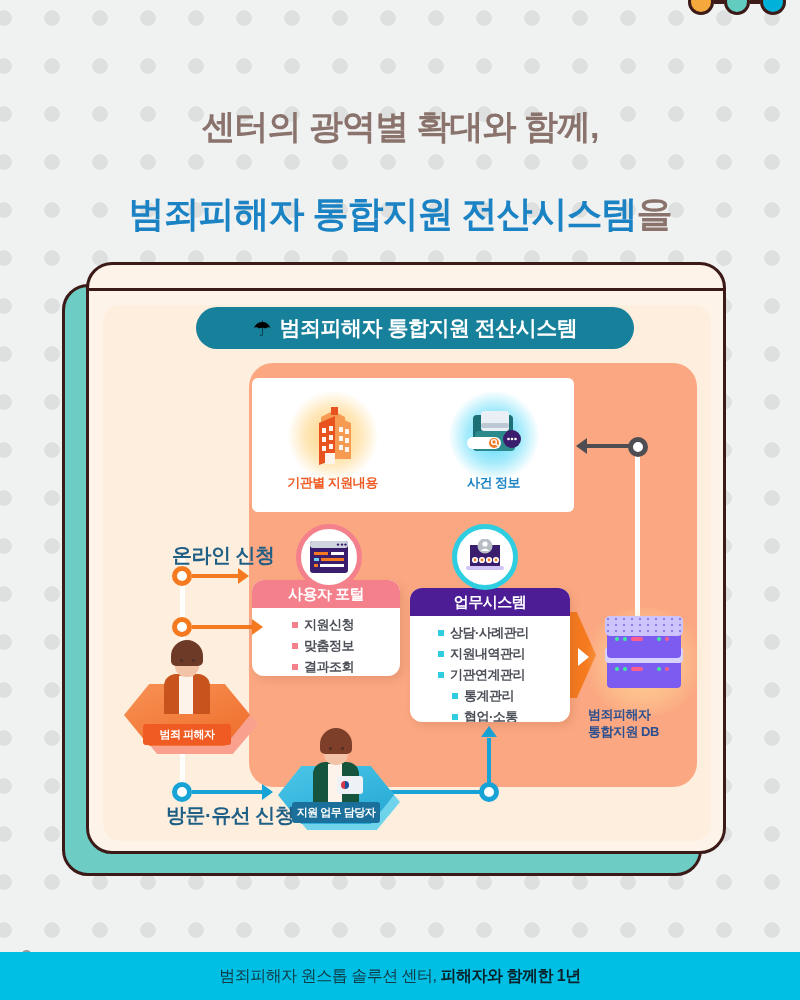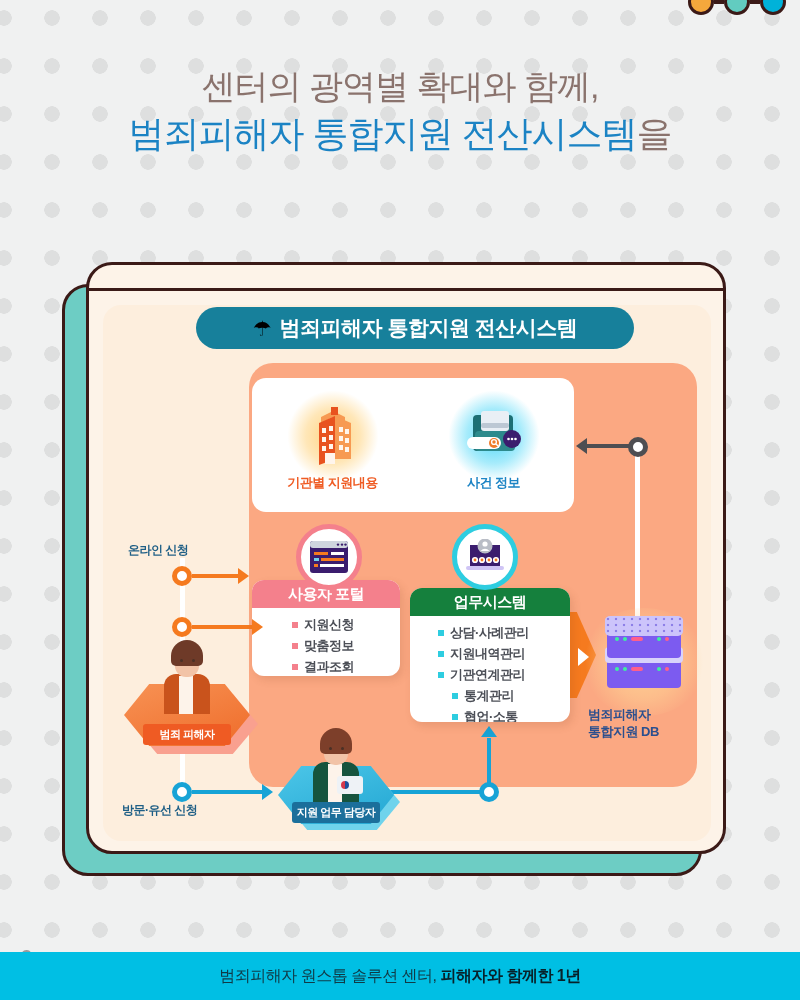--- a/index.html
+++ b/index.html
@@ -19,22 +19,22 @@
     background-size: 48px 48px;
     background-position: -6px 8px;
   }
 
   
   #title-block {
     position: absolute; left: 0; top: 62px; width: 800px;
     text-align: center; z-index: 5;
   }
   .title-line {
-    font-size: 34px; font-weight: normal; color: #8a736d;
-    letter-spacing: -1px; line-height: 48px; white-space: nowrap;
+    font-size: 34px; font-weight: bold; color: #8a736d;
+    letter-spacing: -1px; line-height: 48px; white-space: nowrap; margin-top: 40px;
   }
   .title-line.accent-line { font-size: 36px; }
   .accent { color: #1b83c4; }
 
   
   #window-shadow {
     position: absolute; left: 62px; top: 284px; width: 640px; height: 592px;
     background: #6dcdc4; border: 3px solid #3b1a17; border-radius: 26px;
     z-index: 6;
   }
@@ -76,21 +76,21 @@
     display: flex; align-items: center; justify-content: center; gap: 8px;
   }
   #banner .umbrella { font-size: 21px; line-height: 1; }
   #banner .banner-text {
     color: #ffffff; font-size: 21px; font-weight: bold; letter-spacing: -0.5px;
   }
 
   
   #info-card {
     position: absolute; left: 252px; top: 378px; width: 322px; height: 134px;
-    background: #ffffff; border-radius: 14px; z-index: 13;
+    background: #ffffff; border-radius: 6px; z-index: 13;
     display: flex; align-items: center; justify-content: space-around;
   }
   .info-item { text-align: center; width: 140px; }
   .info-icon-wrap {
     height: 76px; display: flex; align-items: center; justify-content: center;
     position: relative;
   }
   .glow-orange {
     position: absolute; width: 92px; height: 92px; border-radius: 50%;
     background: radial-gradient(circle, #ffd37e 0%, rgba(255,211,126,0.55) 42%, rgba(255,211,126,0) 70%);
@@ -129,21 +129,21 @@
     display: flex; align-items: center; gap: 6px;
   }
   .bullet { width: 6px; height: 6px; display: inline-block; flex: 0 0 6px; }
 
   #portal-card { left: 252px; top: 580px; width: 148px; height: 96px; }
   #portal-card .sys-head { background: #f4808c; }
   #portal-card .sys-list { padding-left: 40px; }
   #portal-card .bullet { background: #f4808c; }
 
   #biz-card { left: 410px; top: 588px; width: 160px; height: 134px; }
-  #biz-card .sys-head { background: #15803d; }
+  #biz-card .sys-head { background: #4c1d95; }
   #biz-card .sys-list { padding-left: 28px; }
   #biz-card .bullet { background: #2ecde0; }
   #biz-card .indent { padding-left: 14px; }
 
   
   #orange-arrow {
     position: absolute; left: 532px; top: 612px; width: 64px; height: 86px;
     background: #f57a1f; z-index: 12;
     clip-path: polygon(0 0, 70% 0, 100% 50%, 70% 100%, 0 100%);
   }
@@ -258,22 +258,22 @@
   }
   #arrow-db {
     position: absolute; left: 576px; top: 438px; z-index: 13;
     width: 0; height: 0;
     border-top: 8px solid transparent; border-bottom: 8px solid transparent;
     border-right: 11px solid #4e4e52;
   }
 
   
   .flow-label {
-    position: absolute; z-index: 20; font-size: 12px; font-weight: bold;
-    color: #1f5f86; letter-spacing: -0.5px; white-space: nowrap;
+    position: absolute; z-index: 20; font-size: 20px; font-weight: bold;
+    color: #1f5f86; letter-spacing: -0.5px; white-space: nowrap; margin-left: 44px;
   }
   #label-online { left: 128px; top: 542px; }
   #label-visit  { left: 122px; top: 802px; }
 
   
   #victim-block {
     position: absolute; left: 124px; top: 640px; width: 126px; height: 110px;
     z-index: 18;
   }
   .hex-plat {

